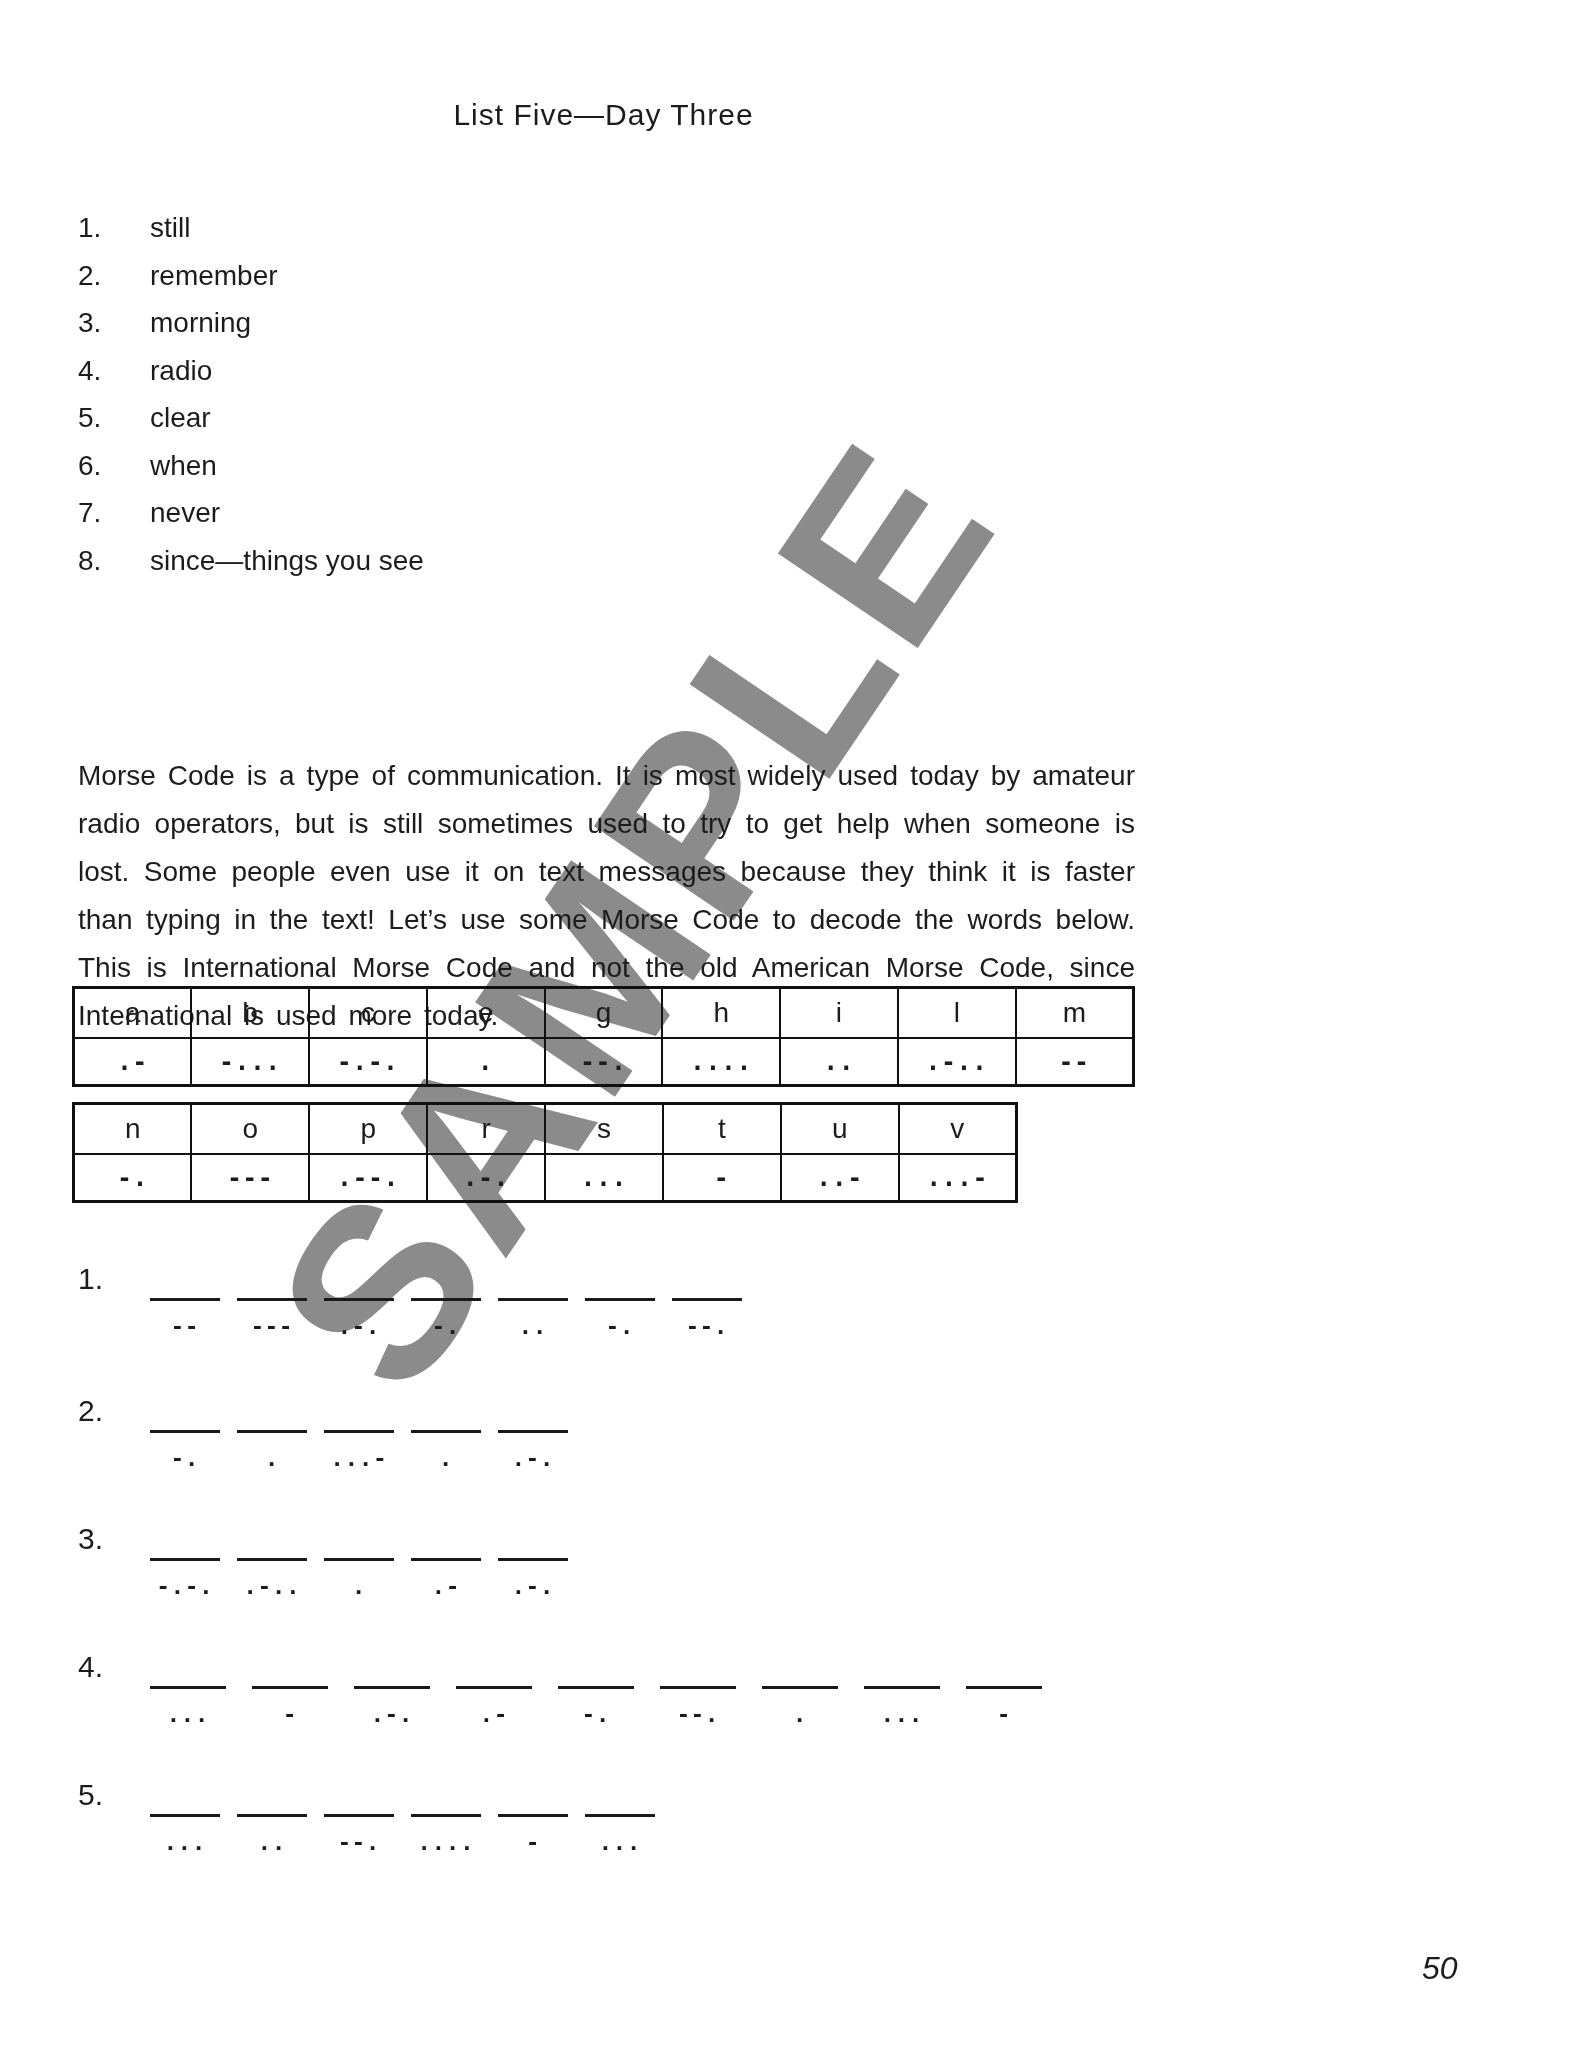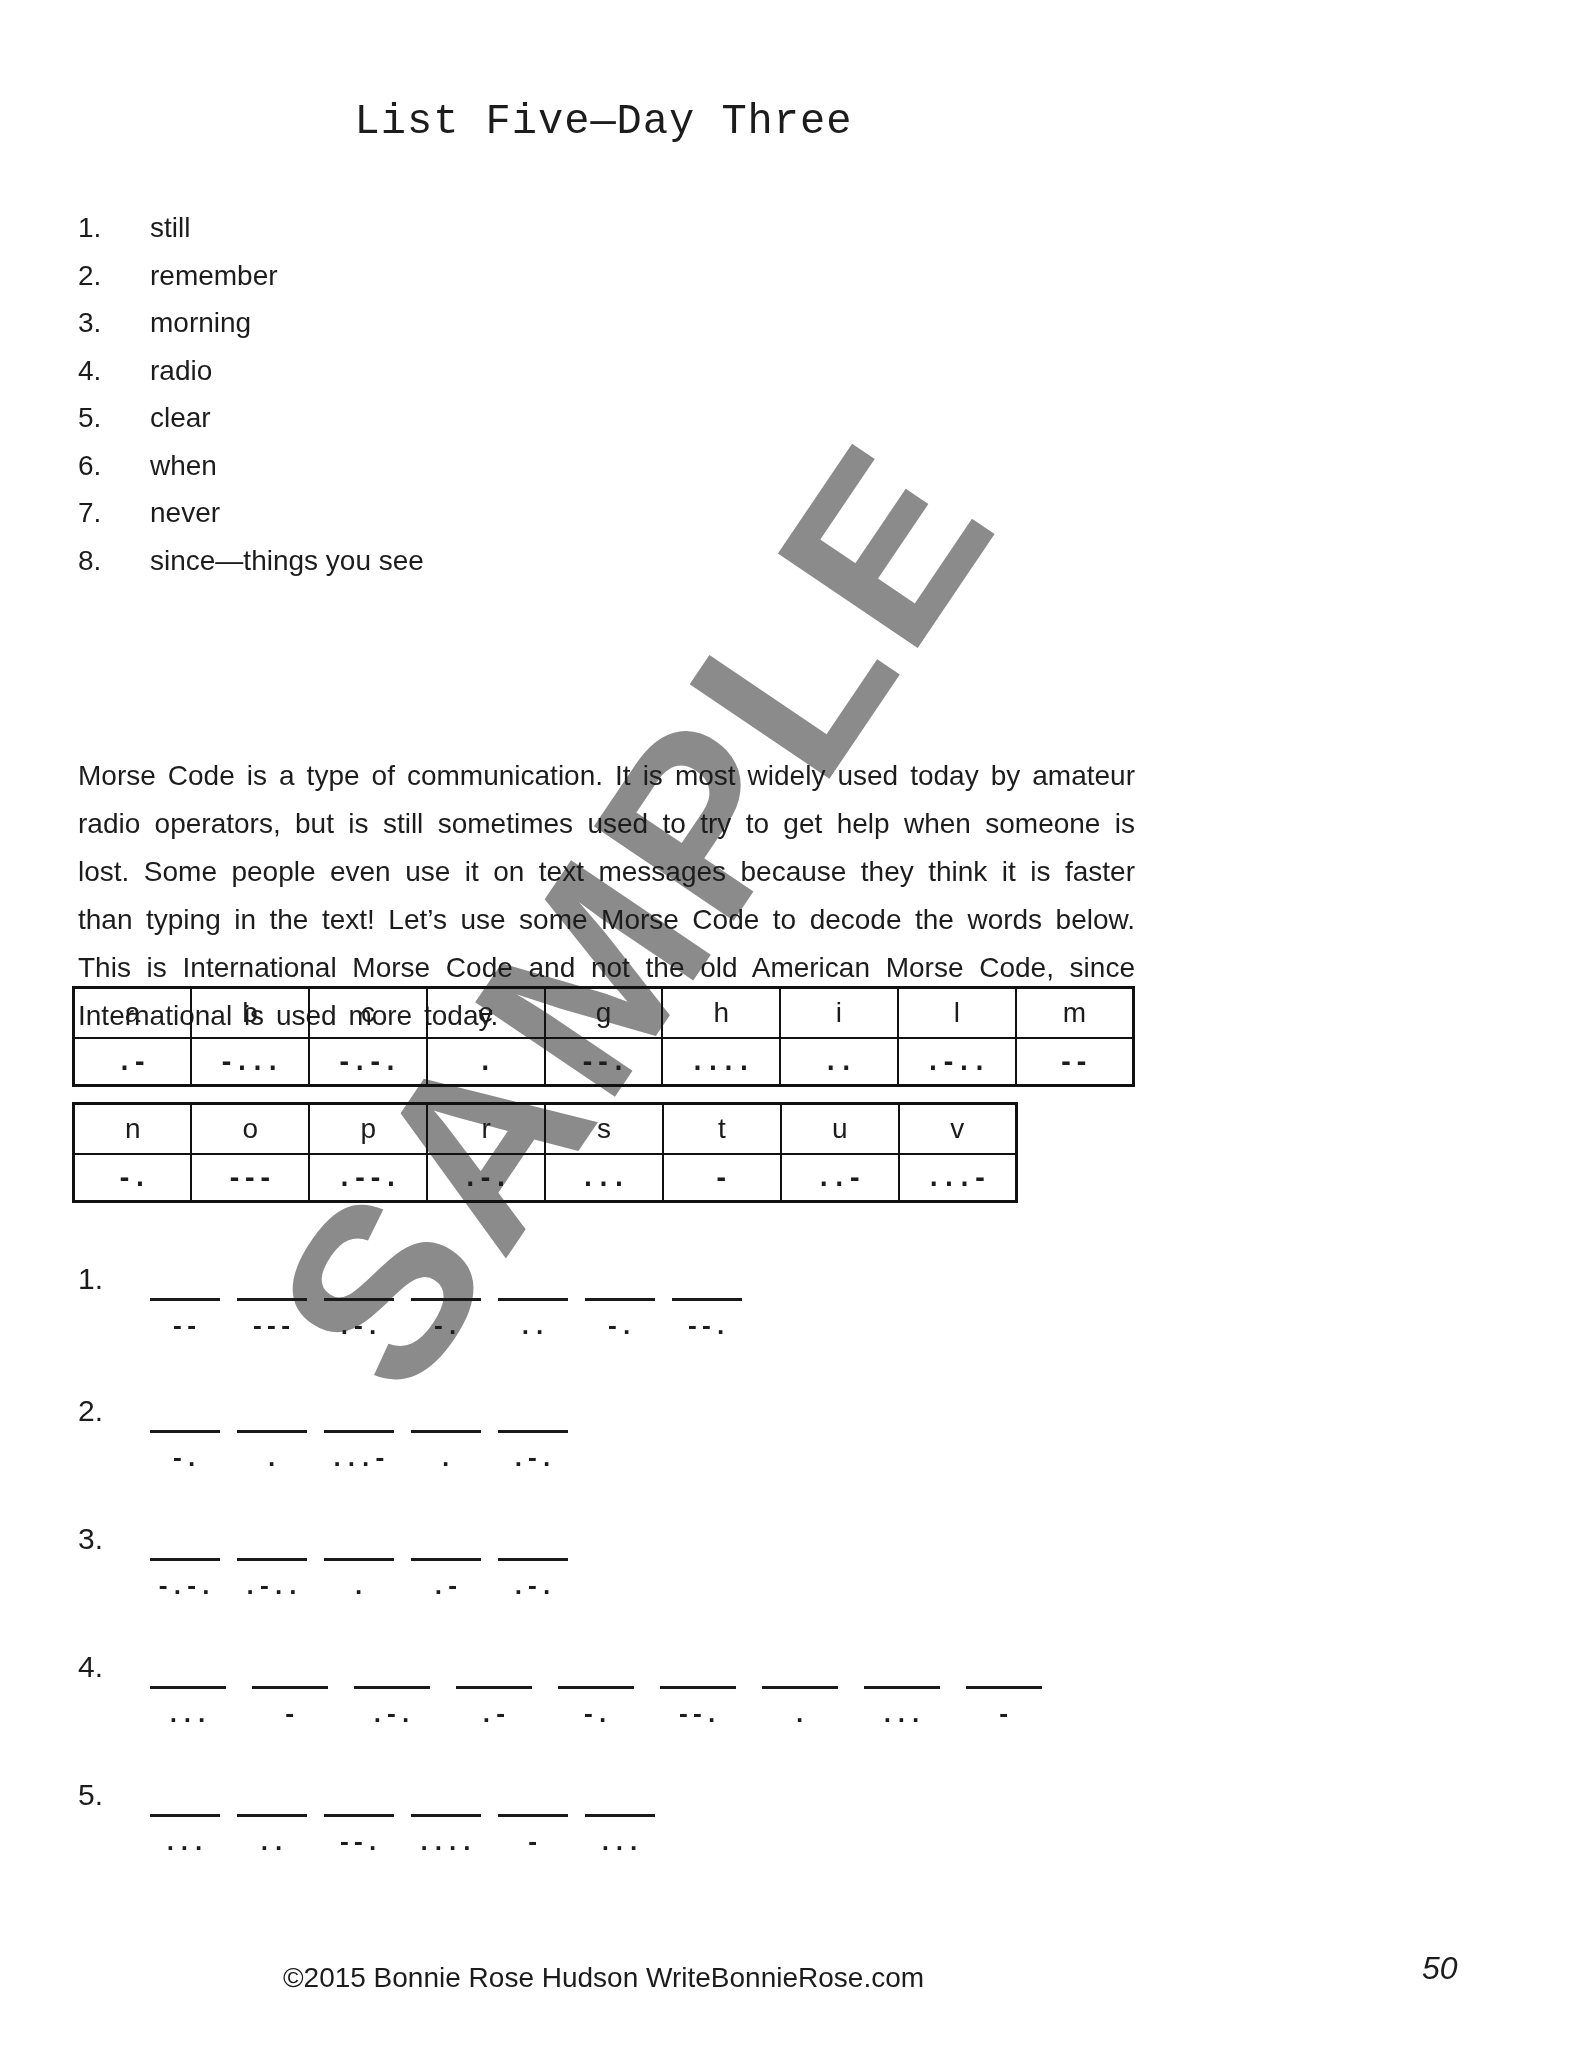--- a/index.html
+++ b/index.html
@@ -39,23 +39,22 @@
     inset: 0;
     z-index: 1;
   }
 
   .page-title {
     position: absolute;
     top: 98px;
     left: 72px;
     width: 1063px;
     text-align: center;
-    font-size: 42px;
+    font-size: 30px;
     letter-spacing: 1px;
-    font-family: Liberation Mono, monospace;
   }
 
   
   .word-list {
     position: absolute;
     top: 212px;
     left: 78px;
     width: 900px;
   }
   .word-row {
@@ -441,17 +440,16 @@
             <div class="line"></div>
             <div class="code">-</div>
           </div>
         <div class="blank">
             <div class="line"></div>
             <div class="code">...</div>
           </div>
       </div>
     </div>
 
-    <div class="footer">©2015 Bonnie Rose Hudson WriteBonnieRose.com</div>
     <div class="page-number">50</div>
 
   </div>
 </div>
 
 </body></html>

